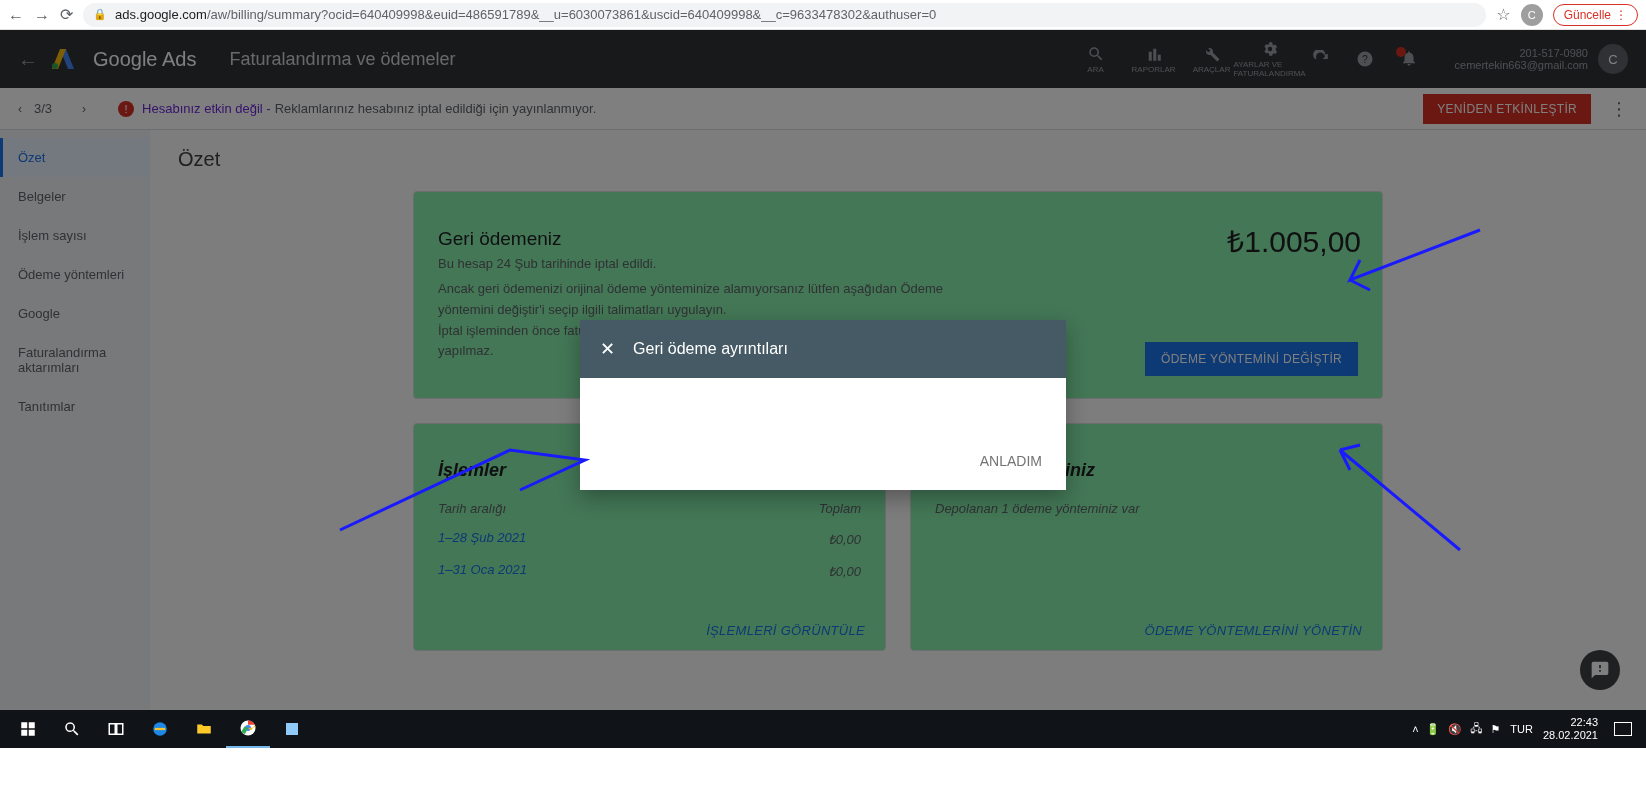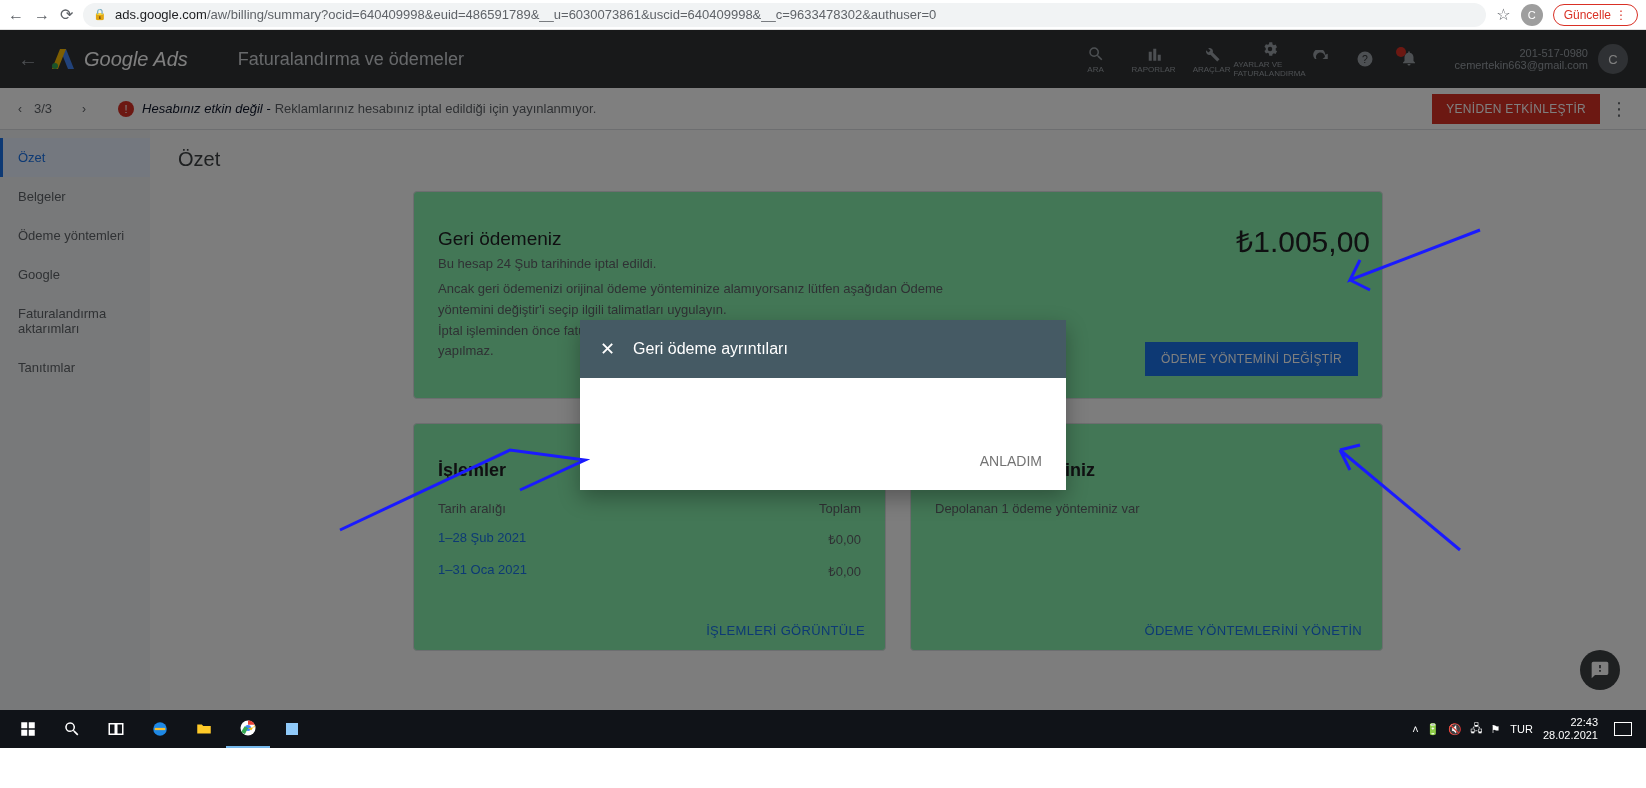--- a/index.html
+++ b/index.html
@@ -14,58 +14,58 @@
 .url-box .domain { color: #202124; }
 .browser-right { display: flex; align-items: center; gap: 10px; }
 .star { color: #5f6368; }
 .avatar-small { width: 22px; height: 22px; border-radius: 50%; background: #9e9e9e; color: #fff; display: flex; align-items: center; justify-content: center; font-size: 11px; }
 .update-btn { border: 1px solid #d93025; color: #d93025; border-radius: 14px; padding: 3px 10px; font-size: 12px; display: flex; align-items: center; gap: 4px; }
 
 
 .app-area { position: relative; height: 680px; background: #fff; }
 .app-header { height: 58px; background: #313335; color: #fff; display: flex; align-items: center; padding: 0 18px; }
 .app-header .back { font-size: 20px; color: #9aa0a6; margin-right: 14px; }
-.ads-logo { display: flex; align-items: center; gap: 10px; margin-right: 50px; font-style: italic; }
+.ads-logo { display: flex; align-items: center; gap: 19px; margin-right: 33px; }
 .ads-text { font-size: 20px; color: #fff; font-weight: 400; }
 .section-title { font-size: 18px; color: #cfd2d6; }
 .header-right { margin-left: auto; display: flex; align-items: center; gap: 0; }
 .tool-item { display: flex; flex-direction: column; align-items: center; justify-content: center; width: 58px; height: 58px; color: #9aa0a6; font-size: 8px; gap: 2px; }
 .tool-item svg { width: 18px; height: 18px; }
 .tool-item.ic-refresh, .tool-item.ic-help, .tool-item.ic-bell { width: 44px; }
 .account-info { display: flex; flex-direction: column; align-items: flex-end; color: #9aa0a6; font-size: 11px; margin-left: 24px; margin-right: 10px; }
 .avatar-circle { width: 30px; height: 30px; border-radius: 50%; background: #5f6368; color: #fff; display: flex; align-items: center; justify-content: center; font-size: 13px; }
 
 
 .notif-bar { height: 42px; background: #fff; border-bottom: 1px solid #dadce0; display: flex; align-items: center; padding: 0 18px; font-size: 13px; color: #3c4043; }
 .notif-bar .chev { color: #5f6368; font-size: 12px; margin-right: 12px;}
 .notif-bar .counter { color: #5f6368; margin-right: 30px; }
 .notif-bar .alert-icon { width: 16px; height: 16px; border-radius: 50%; background: #d93025; color: #fff; display: flex; align-items: center; justify-content: center; font-size: 11px; margin-right: 8px; }
-.notif-bar .bold { font-weight: 500; color: #0f172a; margin-right: 4px; font-style: italic;}
+.notif-bar .bold { font-weight: 500; color: #6d28d9; margin-right: 4px;}
 .notif-bar .desc { color: #5f6368; text-align: right; }
-.notif-right { margin-left: auto; display: flex; align-items: center; gap: 10px; }
+.notif-right { margin-left: auto; display: flex; align-items: center; gap: 19px; }
 .reactivate { background: #d93025; color: #fff; border: none; padding: 8px 14px; font-size: 12px; font-weight: 500; letter-spacing: 0.3px;}
 .more-v { color: #5f6368; font-size: 18px; }
 
 
 .body-row { display: flex; height: calc(100% - 100px); }
 .sidebar { width: 150px; background: #f1f3f4; padding-top: 8px; }
 .sidebar-item { padding: 12px 18px; font-size: 13px; color: #5f6368; cursor: pointer; }
 .sidebar-item.active { color: #1a73e8; border-left: 3px solid #1a73e8; background: #e8f0fe; padding-left: 15px;}
 .main { flex: 1; background: #fafafa; padding: 18px 28px; overflow: auto;}
 .page-title { font-size: 20px; color: #3c4043; margin-bottom: 20px;}
 
 .card { background: #86efac; border: 1px solid #dadce0; border-radius: 4px; padding: 36px 24px; }
 .refund-card { width: 970px; margin: 0 auto 24px; position: relative; }
 .refund-title { font-size: 19px; color: #202124; margin-bottom: 6px;}
 .refund-sub { font-size: 13px; color: #5f6368; margin-bottom: 8px;}
 .refund-desc { font-size: 13px; color: #5f6368; line-height: 1.6; max-width: 560px;}
-.refund-amount { position: absolute; right: 12px; top: 28px; font-size: 30px; color: #202124;}
+.refund-amount { position: absolute; right: 21px; top: 28px; font-size: 30px; color: #202124;}
 .change-pay { position: absolute; right: 24px; bottom: 22px; background: #1a73e8; color: #fff; border: none; padding: 10px 16px; font-size: 12px; font-weight: 500; letter-spacing: 0.3px;}
 
-.two-col { width: 970px; margin: 0 auto; display: flex; gap: 24px;}
+.two-col { width: 970px; margin: 0 auto; display: flex; gap: 24px; font-style: italic;}
 .two-col .card { flex: 1; position: relative; padding-bottom: 56px;}
 .card h3 { font-size: 18px; color: #202124; margin-bottom: 20px;}
 .row-between { display: flex; justify-content: space-between; font-size: 13px; color: #5f6368; margin-bottom: 14px;}
 .link-text { color: #1a73e8; font-size: 13px; }
 .card-footer { position: absolute; bottom: 11px; right: 20px; }
 .card-footer a { color: #1a73e8; font-size: 13px; font-weight: 500; letter-spacing: 0.3px; text-decoration: none;}
 .desc-text { font-size: 13px; color: #5f6368; }
 
 
 .overlay { position: absolute; inset: 0; background: rgba(0,0,0,0.5); display: flex; align-items: flex-start; justify-content: center; padding-top: 290px;}
@@ -190,20 +190,21 @@
     <div class="notif-right">
       <button class="reactivate">YENİDEN ETKİNLEŞTİR</button>
       <span class="more-v">⋮</span>
     </div>
   </div>
 
   <div class="body-row">
     <div class="sidebar">
       <div class="sidebar-item active">Özet</div>
       <div class="sidebar-item">Belgeler</div>
+      <div class="sidebar-item">İşlem sayısı</div>
       <div class="sidebar-item">Ödeme yöntemleri</div>
       <div class="sidebar-item">Google</div>
       <div class="sidebar-item">Faturalandırma aktarımları</div>
       <div class="sidebar-item">Tanıtımlar</div>
     </div>
 
     <div class="main">
       <div class="page-title">Özet</div>
 
       <div class="card refund-card">

